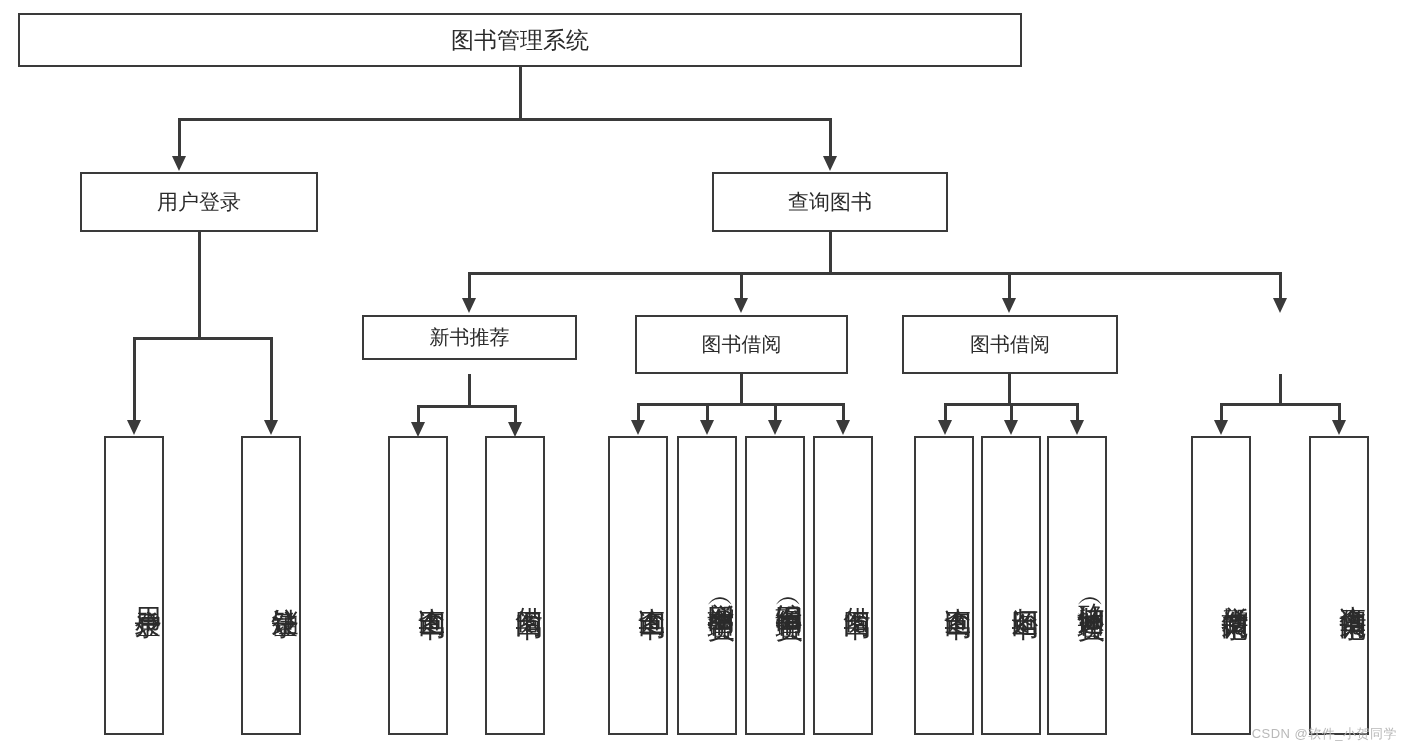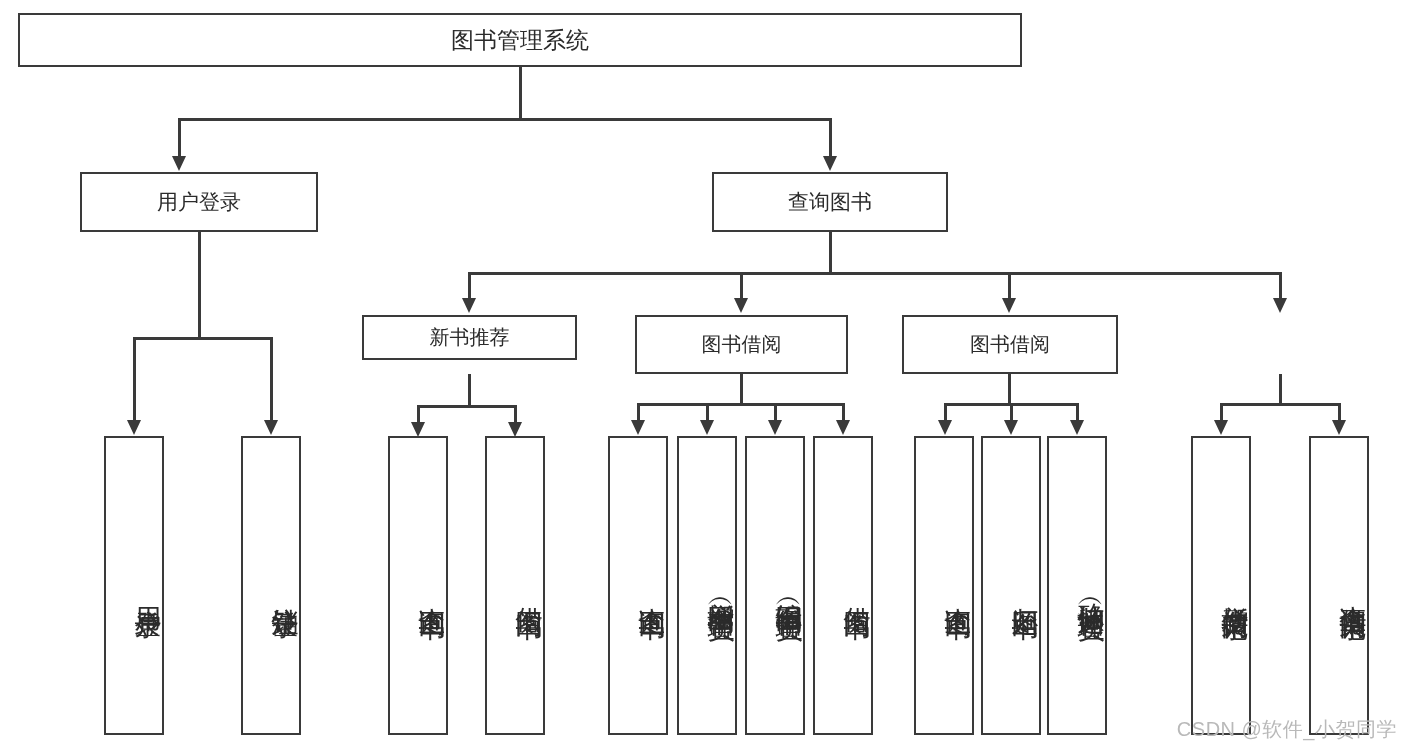--- a/index.html
+++ b/index.html
@@ -48,21 +48,21 @@
     width:0;height:0;
     border-left:7px solid transparent;
     border-right:7px solid transparent;
     border-top:15px solid #3a3a3a;
   }
 
   
   .watermark{
     position:absolute;
     right:8px;bottom:4px;
-    font-size:20px;
+    font-size:13px;
     color:#b9b9b9;
     white-space:nowrap;
     letter-spacing:0.5px;
   }
 </style>
 </head>
 <body>
 
 <div id="stage">
 

